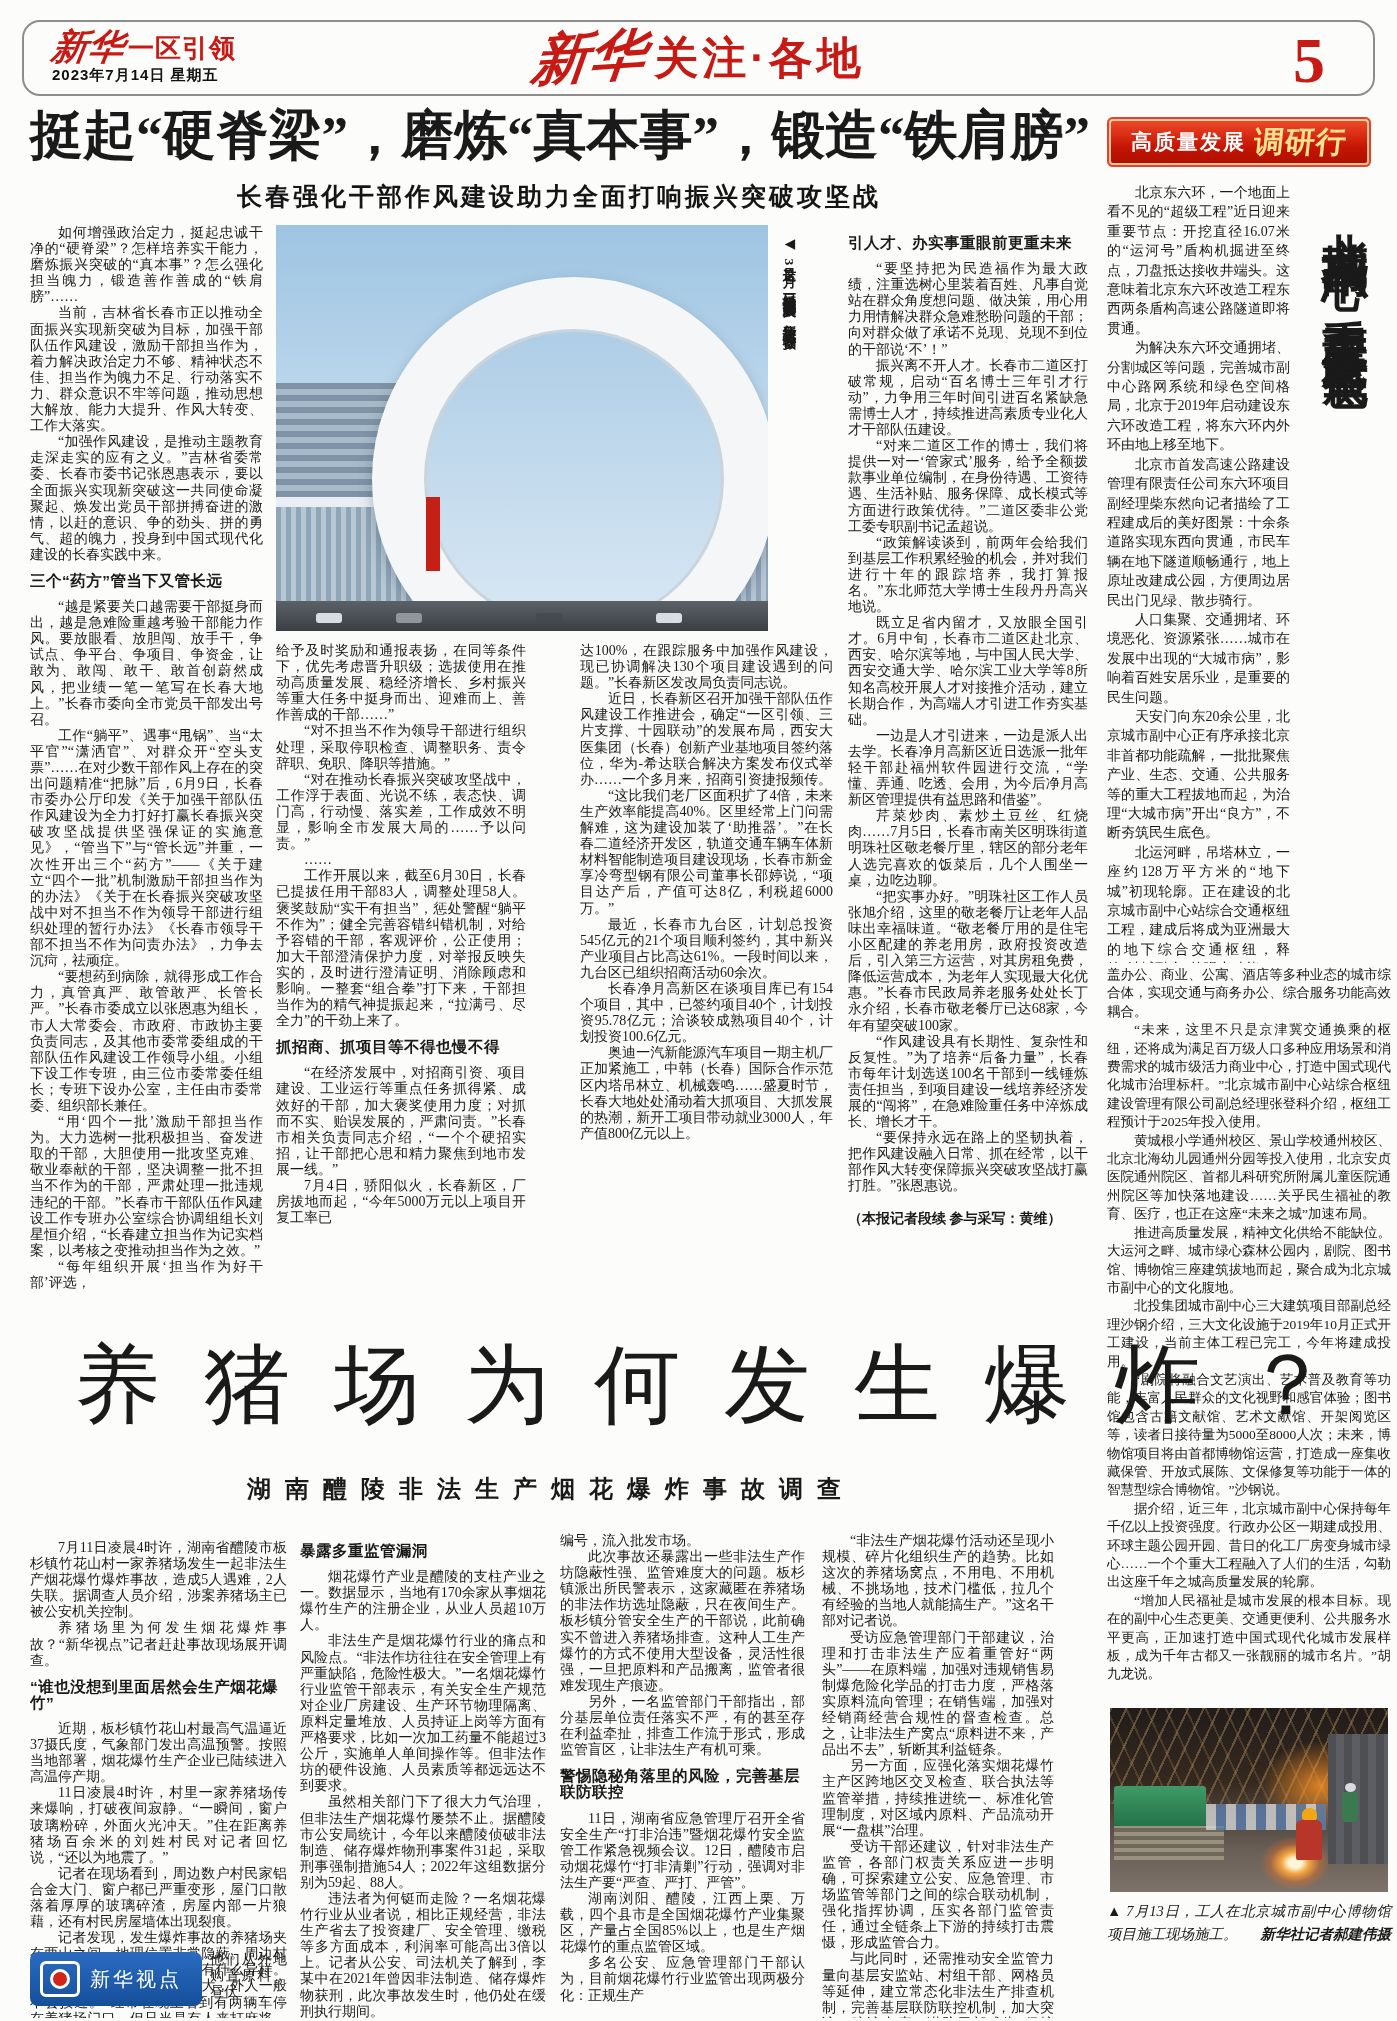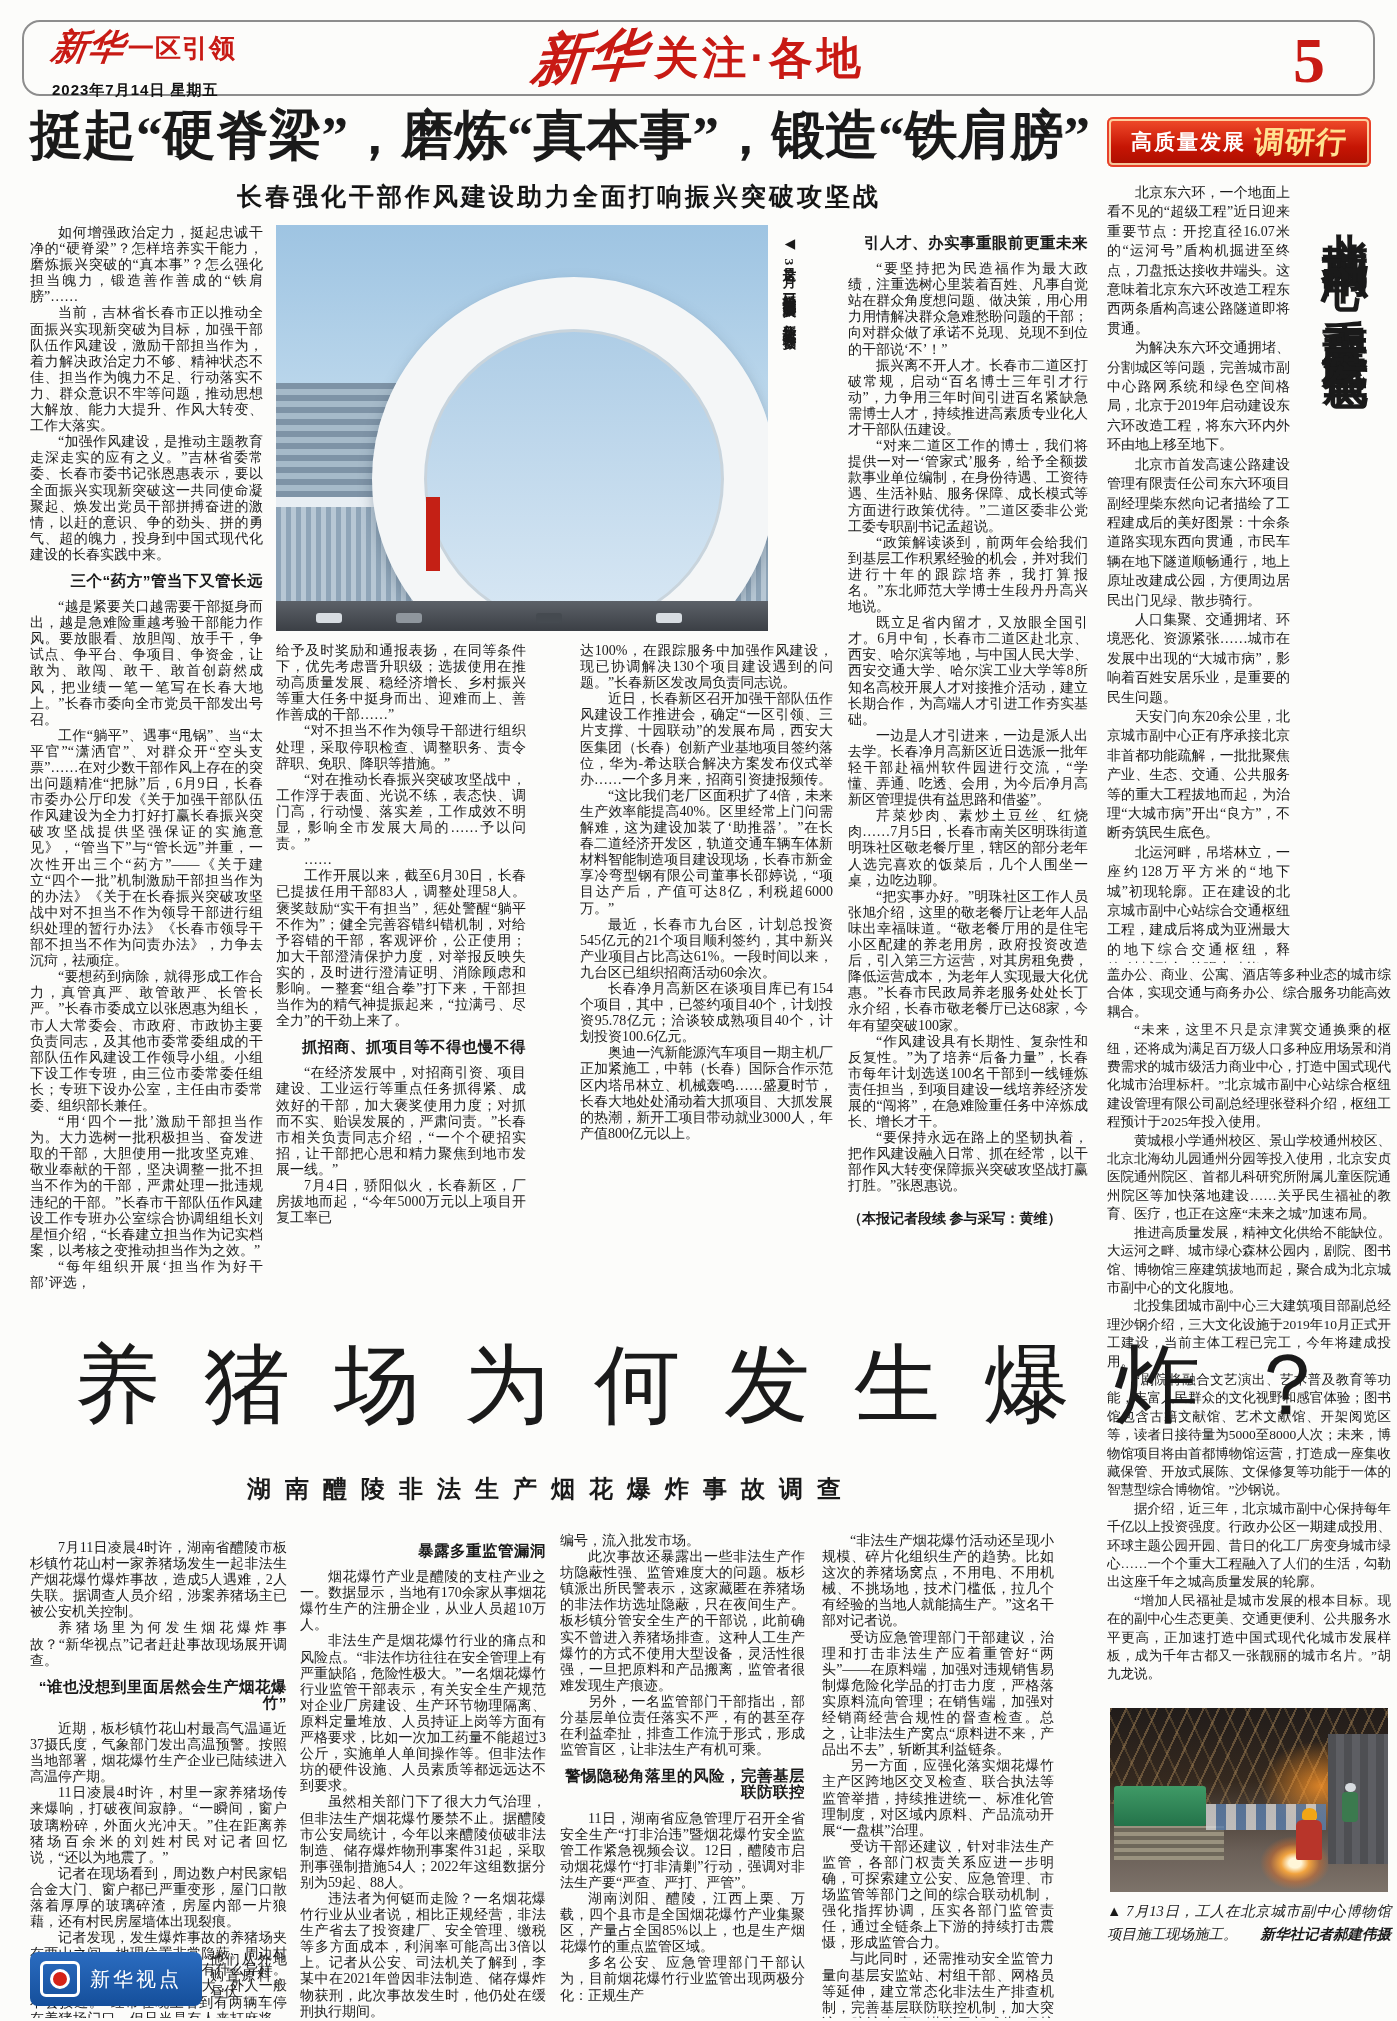--- a/index.html
+++ b/index.html
@@ -7,34 +7,34 @@
   #page{position:relative;width:1397px;height:2021px;background:#fcfcfa;margin:0 auto;
         font-family:"Liberation Serif","DejaVu Serif",serif;color:#1a1a1a;overflow:hidden;
         border-bottom:4px solid #cfcfcc;}
   
   #header{position:absolute;left:22px;top:20px;width:1349px;height:72px;
           border:2px solid #8d8d8d;border-radius:18px;}
   .masthead{position:absolute;left:28px;top:8px;}
   .mh-row{display:flex;align-items:flex-end;gap:4px;}
   .mh-script{font-style:italic;font-weight:bold;font-size:36px;line-height:34px;transform:skewX(-8deg);}
   .mh-rest{font-weight:bold;font-size:26px;line-height:30px;letter-spacing:1px;}
-  .mh-date{font-family:"Liberation Sans",sans-serif;font-weight:bold;font-size:15px;color:#111;margin-top:17px;letter-spacing:1px;}
+  .mh-date{font-family:"Liberation Sans",sans-serif;font-weight:bold;font-size:15px;color:#111;margin-top:2px;letter-spacing:1px;}
   .section-title{position:absolute;left:50%;top:50%;transform:translate(-50%,-50%);display:flex;align-items:center;gap:10px;white-space:nowrap;}
   .st-script{font-style:italic;font-weight:bold;font-size:56px;transform:skewX(-10deg) rotate(-4deg);}
   .st-rest{font-family:"Liberation Sans",sans-serif;font-weight:900;font-size:44px;letter-spacing:4px;}
   .page-num{position:absolute;right:48px;top:2px;font-size:64px;font-weight:900;}
   
   #lead-headline{position:absolute;left:30px;top:100px;width:1058px;text-align:center;
        font-size:53px;font-weight:900;letter-spacing:0px;white-space:nowrap;}
   #lead-subhead{position:absolute;left:30px;top:180px;width:1058px;text-align:center;
        font-size:25px;font-weight:600;letter-spacing:3px;color:#151515;white-space:nowrap;}
   .col{position:absolute;overflow:hidden;text-align:justify;font-size:14px;line-height:16.1px;}
   .col p{margin:0;text-indent:2em;}
   .col p.cont{text-indent:0;}
-  .col .sub{font-family:"Liberation Sans",sans-serif;font-weight:bold;text-align:right;
+  .col .sub{font-family:"Liberation Sans",sans-serif;font-weight:bold;text-align:left;
             font-size:15.5px;margin:10px 0;letter-spacing:0.5px;text-indent:0;}
   .col .byl{text-align:left;font-weight:bold;margin-top:16px;}
   #lead-col1{left:30px;top:225px;width:233px;height:1072px;}
   #lead-colA{left:276px;top:643px;width:250px;height:654px;}
   #lead-colB{left:580px;top:643px;width:253px;height:654px;}
   #lead-col4{left:848px;top:225px;width:240px;height:1072px;}
   
   #lead-photo{position:absolute;left:276px;top:225px;width:492px;height:406px;overflow:hidden;
       background:linear-gradient(180deg,#9ec4e2 0%,#bdd8ec 45%,#dcebf6 70%,#cfd9e2 78%,#aeb9c2 100%);}
   .ring{position:absolute;left:96px;top:52px;width:300px;height:300px;border-radius:50%;

